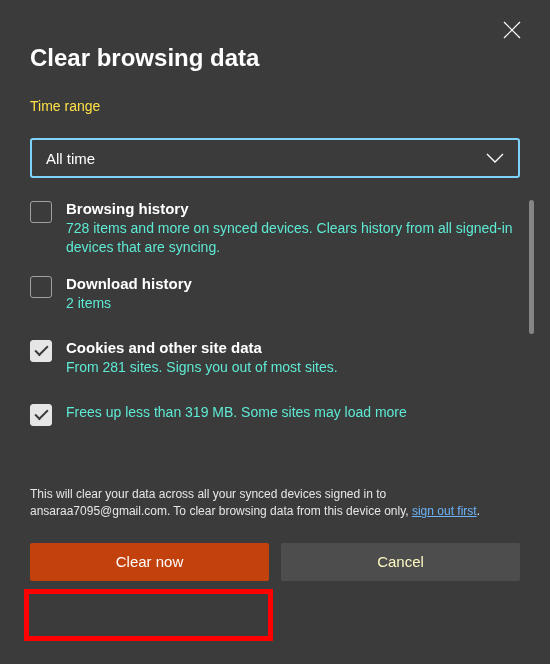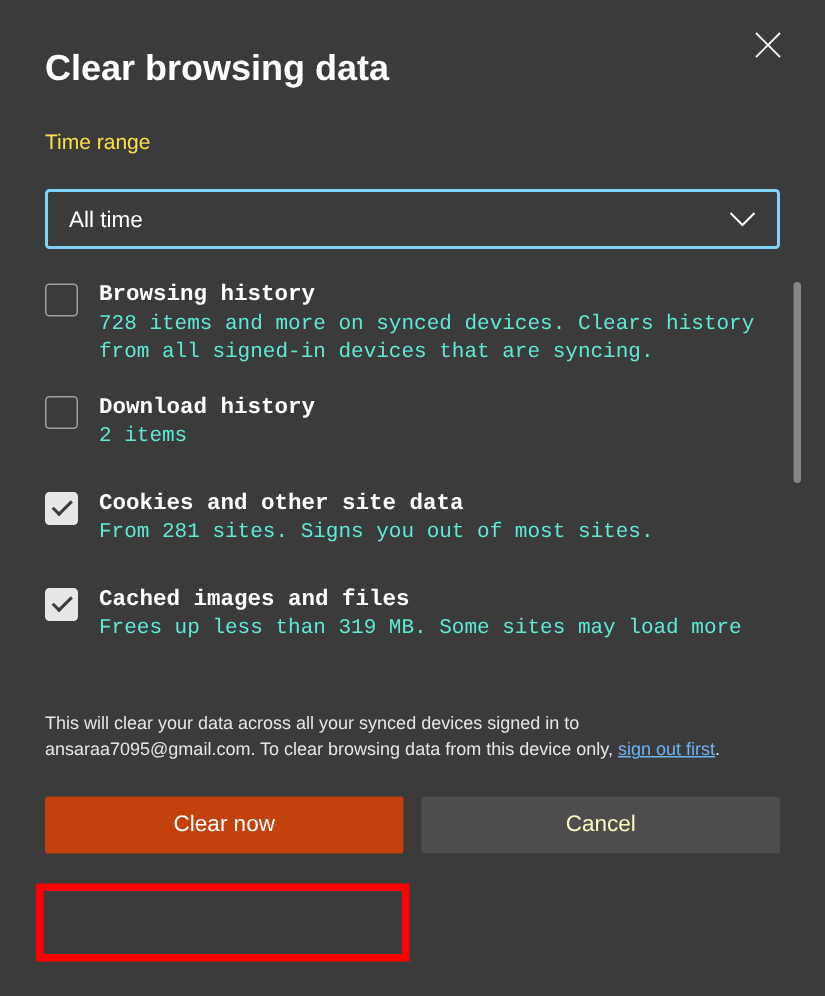--- a/index.html
+++ b/index.html
@@ -5,21 +5,21 @@
   * { box-sizing: border-box; margin: 0; padding: 0; }
   html, body { width: 550px; height: 664px; }
   body {
     background: #3b3b3b;
     font-family: "Segoe UI", Arial, sans-serif;
     color: #ffffff;
     overflow: hidden;
     position: relative;
   }
   .dialog {
-    padding: 20px 30px 30px 30px;
+    padding: 32px 30px 30px 30px;
     width: 100%;
     height: 100%;
     position: relative;
   }
   .close-btn {
     position: absolute;
     top: 14px;
     right: 22px;
     width: 32px;
     height: 32px;
@@ -59,21 +59,20 @@
     position: relative;
     height: 286px;
   }
   .options {
     width: 100%;
   }
   .option-row {
     display: flex;
     align-items: flex-start;
     margin-bottom: 18px;
-    font-family: Liberation Mono, monospace;
   }
   .checkbox {
     width: 22px;
     height: 22px;
     border: 1px solid #a0a0a0;
     border-radius: 3px;
     flex-shrink: 0;
     margin-right: 14px;
     margin-top: 1px;
     display: flex;
@@ -200,21 +199,20 @@
         <div class="checkbox checked"></div>
         <div class="option-text">
           <div class="option-title">Cookies and other site data</div>
           <div class="option-desc">From 281 sites. Signs you out of most sites.</div>
         </div>
       </div>
 
       <div class="option-row" style="margin-top:26px;">
         <div class="checkbox checked"></div>
         <div class="option-text">
-          <div class="option-title">Cached images and files</div>
           <div class="option-desc">Frees up less than 319 MB. Some sites may load more</div>
         </div>
       </div>
 
     </div>
     <div class="scrollbar"></div>
   </div>
 
   <div class="footer-text">
     <span>This will clear your data across all your synced devices signed in to ansaraa7095@gmail.com. To clear browsing data from this device only, </span><a>sign out first</a><span>.</span>

